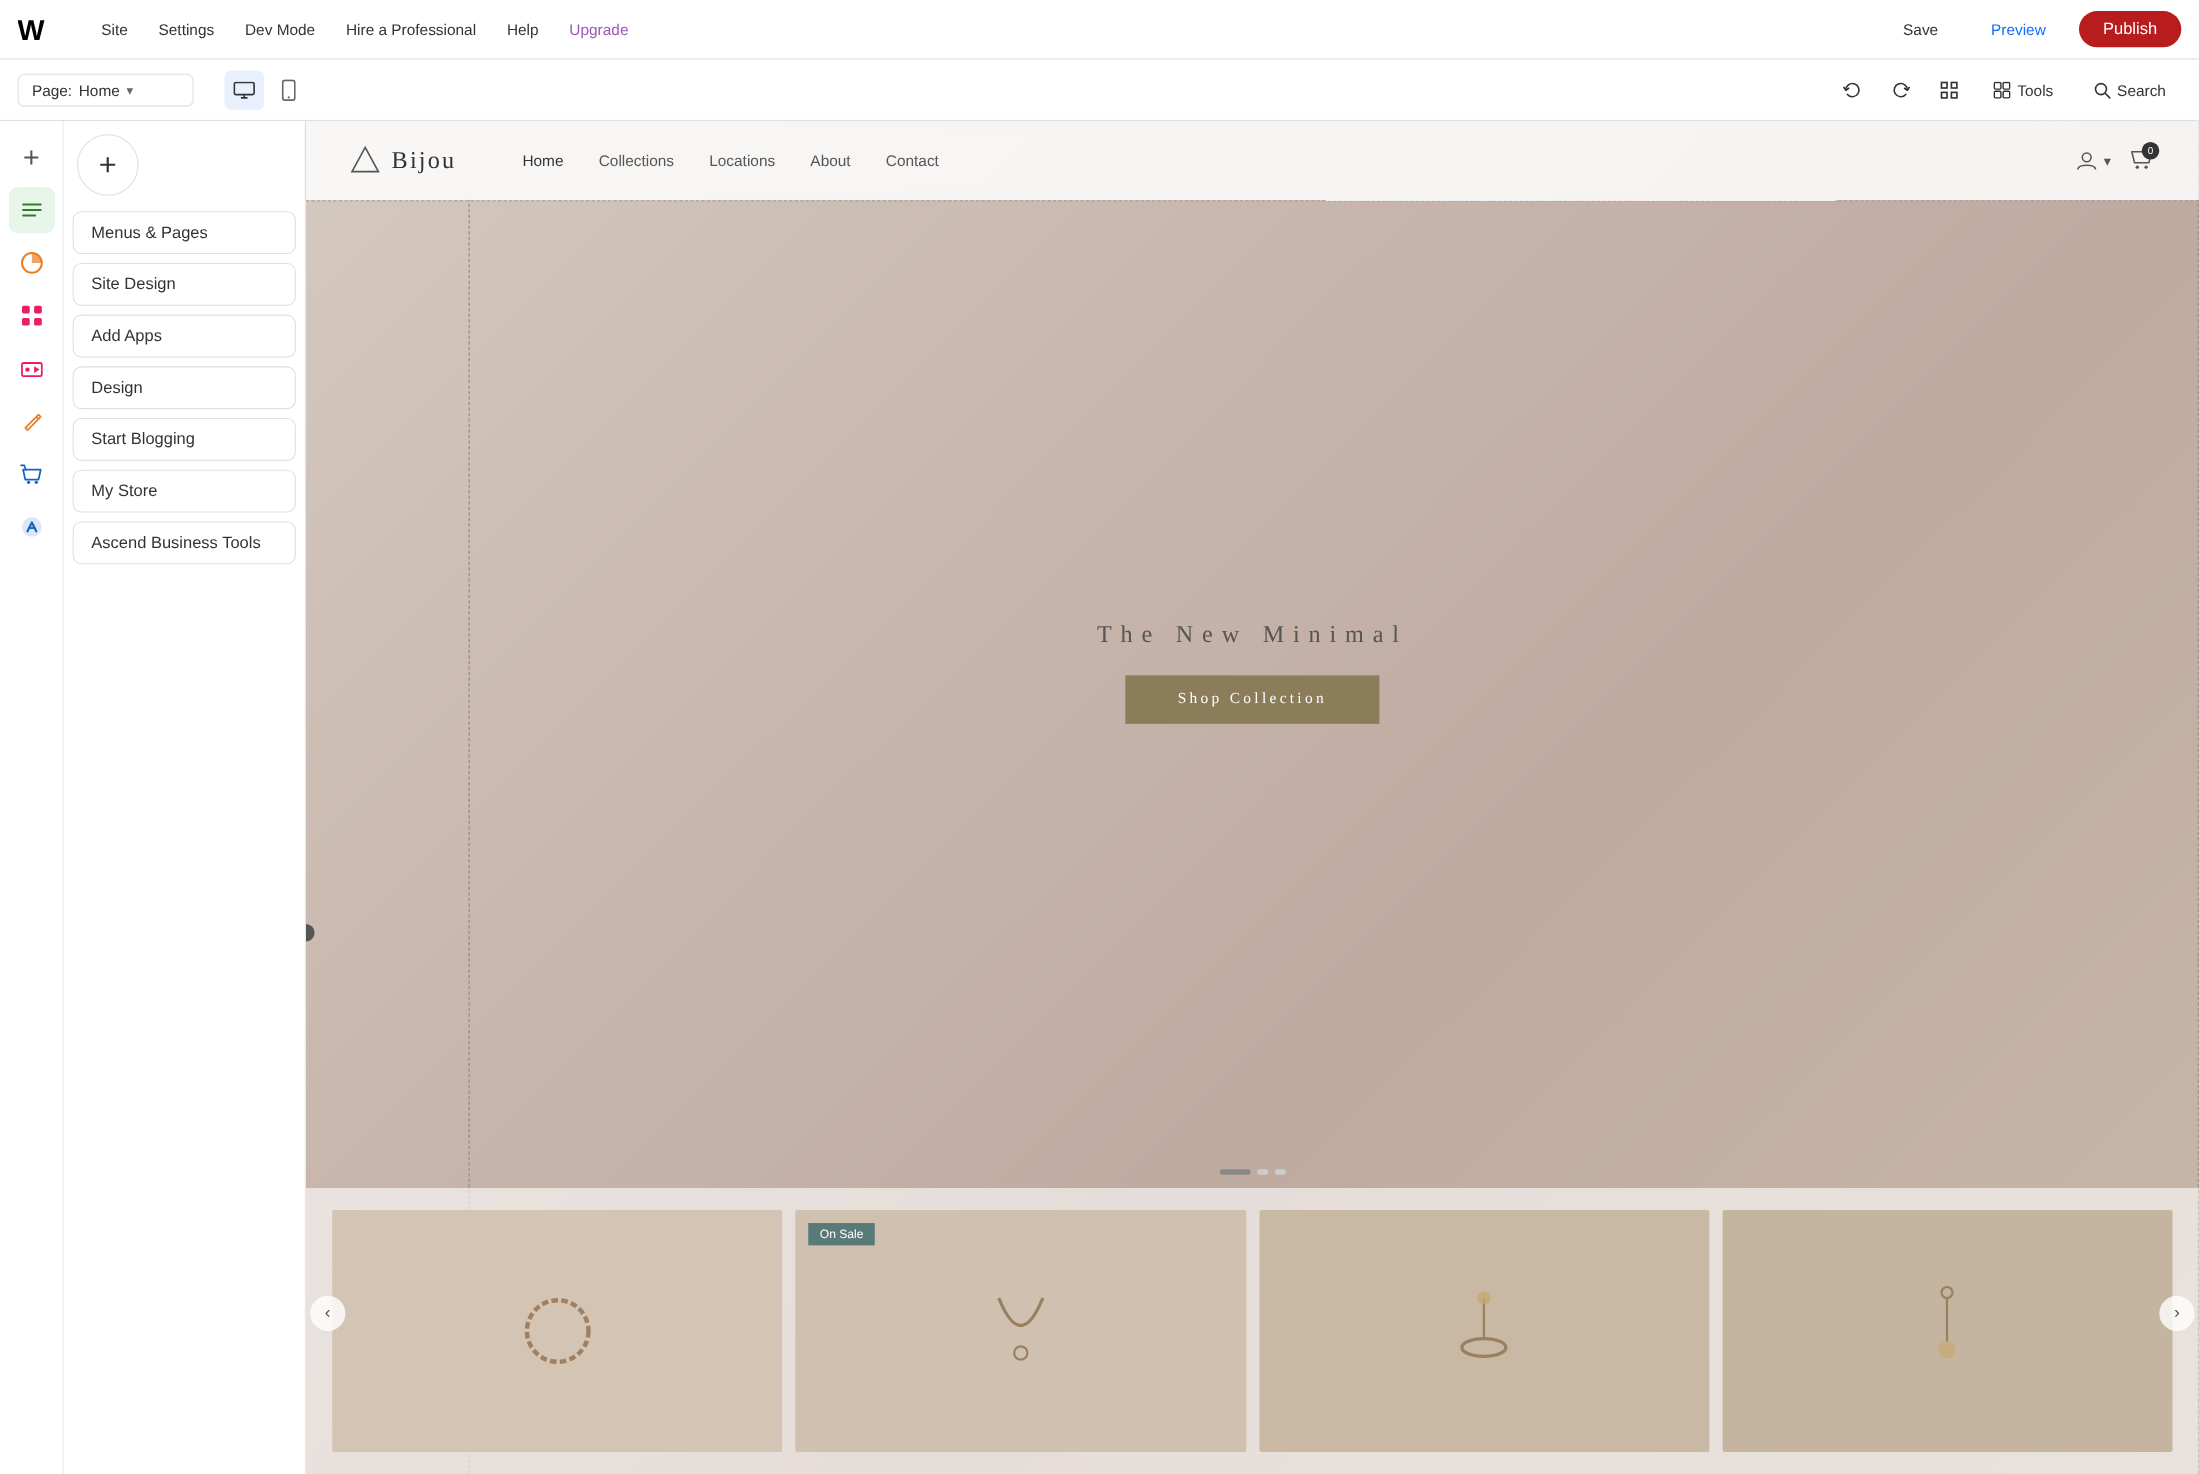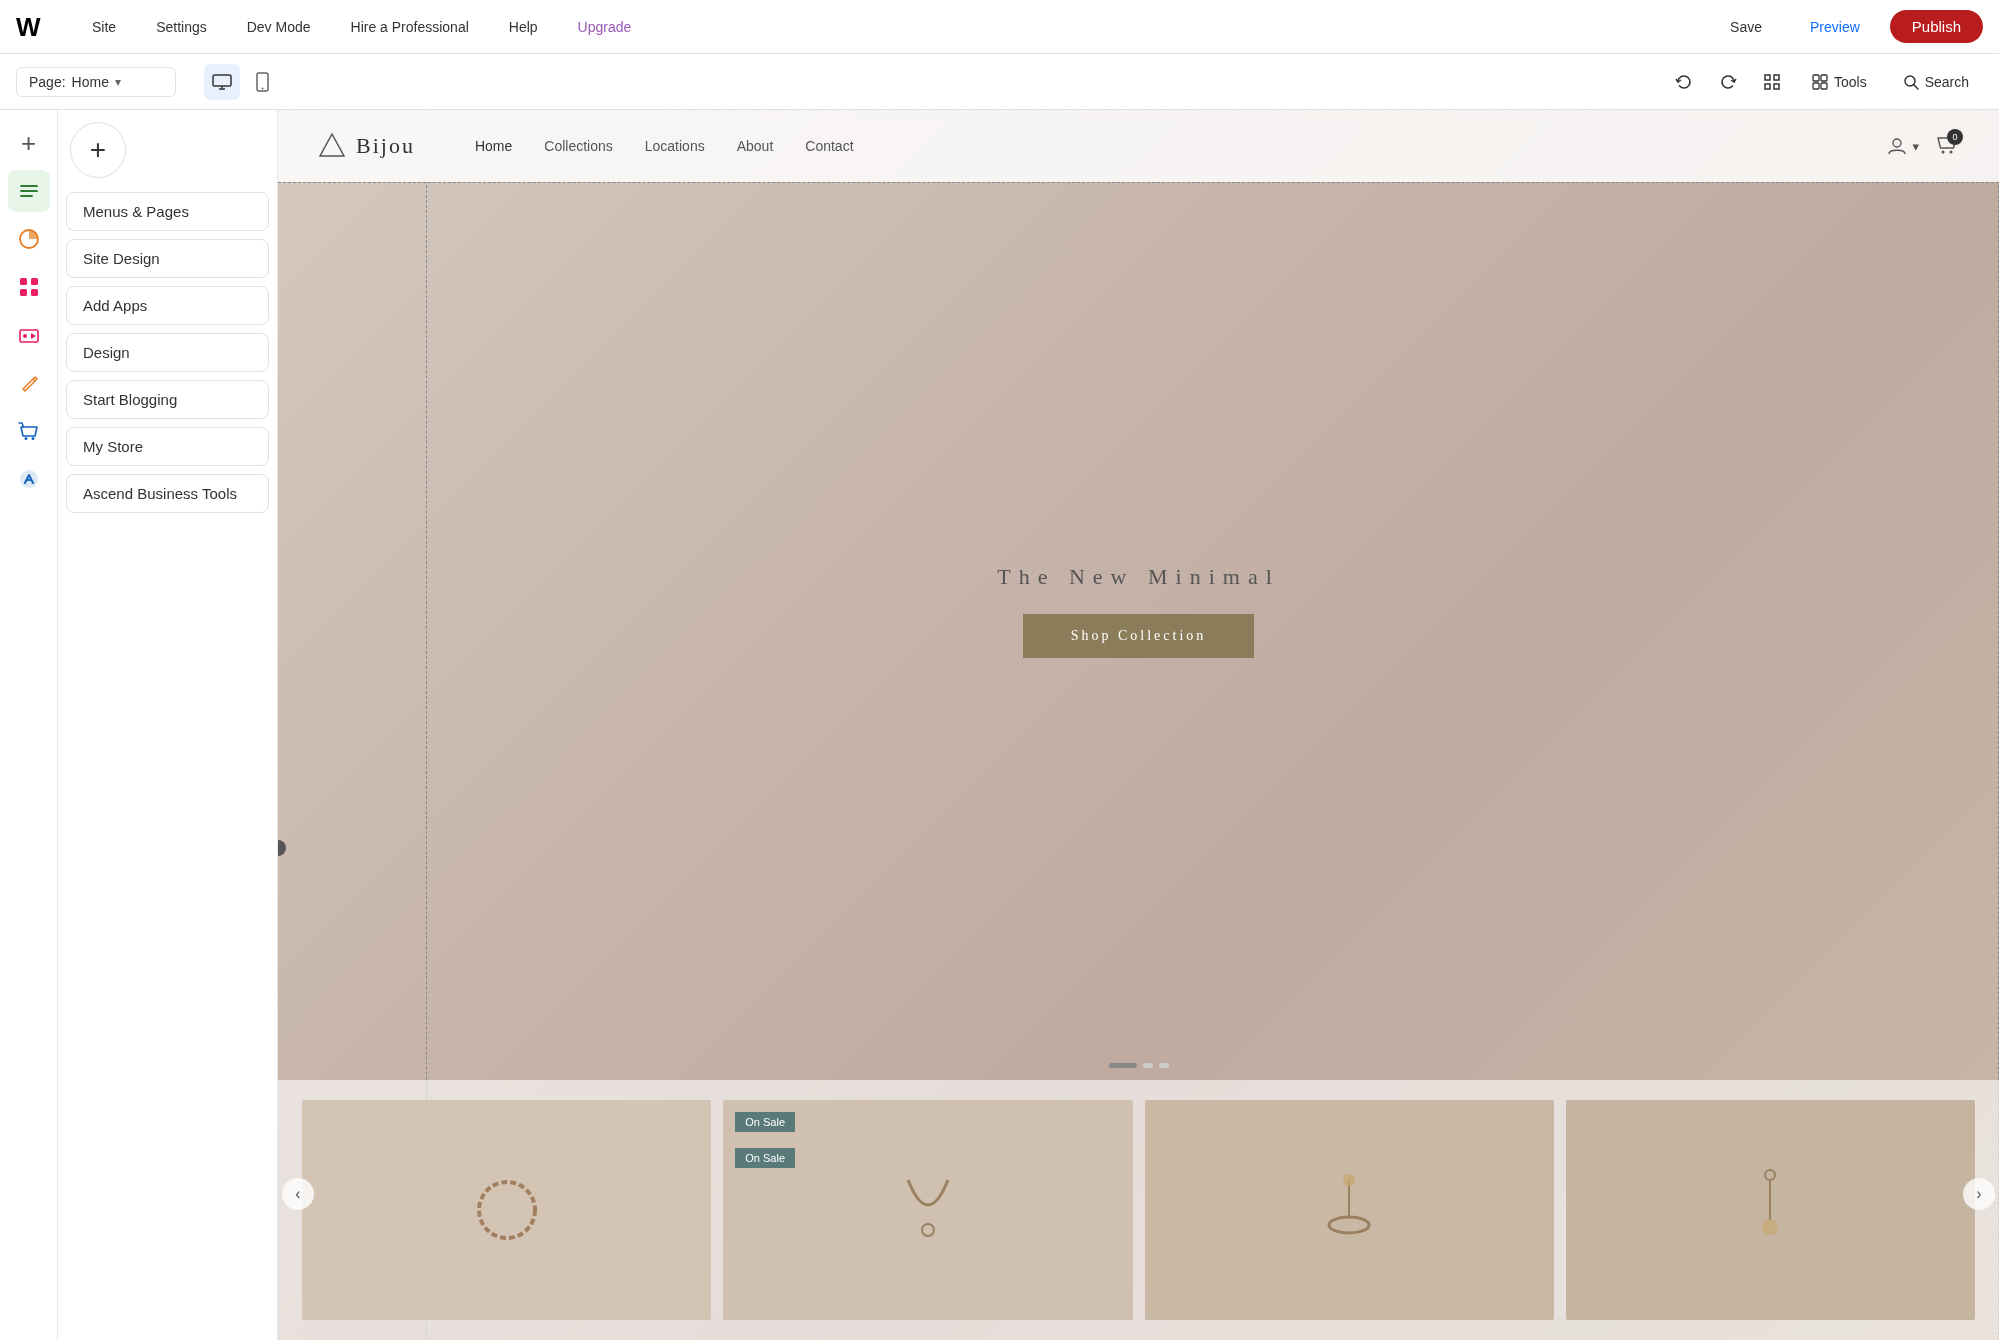--- a/index.html
+++ b/index.html
@@ -6,21 +6,21 @@
     body { font-family: -apple-system, BlinkMacSystemFont, 'Segoe UI', sans-serif; background: #f0f0f0; overflow: hidden; width: 1999px; height: 1340px; }
 
     
     #topbar {
       display: flex; align-items: center; height: 54px;
       background: #fff; border-bottom: 1px solid #e0e0e0;
       padding: 0 16px; gap: 0; position: relative; z-index: 100;
     }
     #topbar .wix-logo { font-size: 28px; font-weight: 900; color: #000; margin-right: 20px; letter-spacing: -1px; display: flex; align-items: center; }
     #topbar .wix-logo svg { width: 44px; height: 26px; }
-    .topbar-nav { display: flex; align-items: center; gap: 16px; flex: 1; }
+    .topbar-nav { display: flex; align-items: center; gap: 4px; flex: 1; }
     .topbar-nav-item { padding: 6px 12px; font-size: 14px; color: #333; cursor: pointer; border-radius: 4px; }
     .topbar-nav-item.upgrade { color: #9b59b6; font-weight: 500; }
     .topbar-right { display: flex; align-items: center; gap: 12px; margin-left: auto; }
     .topbar-right .save-btn { padding: 6px 18px; font-size: 14px; color: #333; background: transparent; border: none; cursor: pointer; }
     .topbar-right .preview-btn { padding: 6px 18px; font-size: 14px; color: #116dff; background: transparent; border: none; cursor: pointer; }
     .topbar-right .publish-btn { padding: 8px 22px; font-size: 15px; color: #fff; background: #b91c1c; border: none; border-radius: 24px; cursor: pointer; font-weight: 500; }
 
     
     #secondbar {
       display: flex; align-items: center; height: 56px;
@@ -151,21 +151,21 @@
     .carousel-handle {
       position: absolute; left: -8px; top: 50%;
       width: 16px; height: 16px; border-radius: 50%;
       background: #555; transform: translateY(-50%);
     }
 
     
     .on-sale-badge {
       position: absolute; top: 12px; left: 12px;
       background: #5a7a7a; color: #fff; font-size: 11px; padding: 4px 10px;
-      z-index: 5; font-family: sans-serif; margin-top: 36px;
+      z-index: 5; font-family: sans-serif;
     }
   </style>
 </head>
 <body>
 
 <div id="topbar">
   <div class="wix-logo">
     <svg viewBox="0 0 44 26" fill="none">
       <text x="0" y="22" font-size="26" font-weight="900" fill="#000" font-family="Arial">W</text>
     </svg>

